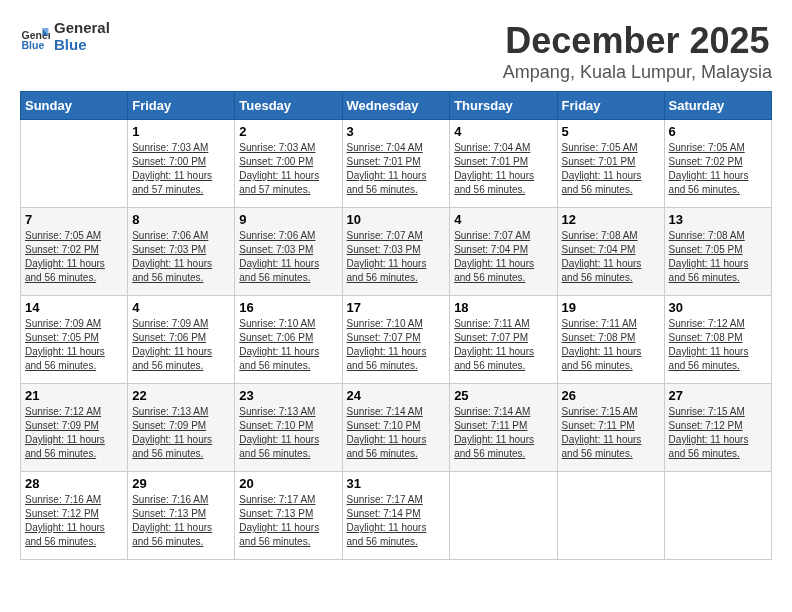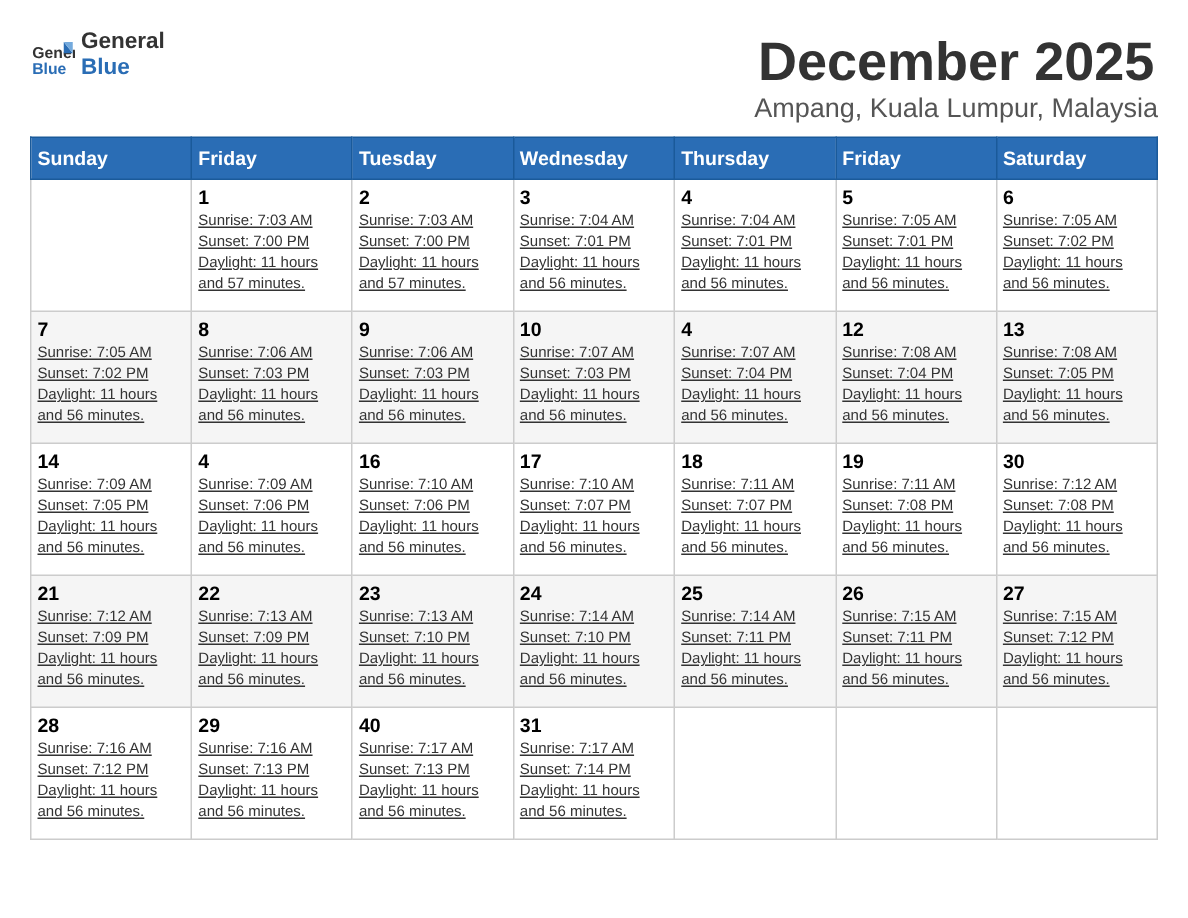--- a/index.html
+++ b/index.html
@@ -236,21 +236,21 @@
       <tr>
         <td>
           <span class="day-num">28</span>
           <div class="day-info">Sunrise: 7:16 AM<br>Sunset: 7:12 PM<br>Daylight: 11 hours and 56 minutes.</div>
         </td>
         <td>
           <span class="day-num">29</span>
           <div class="day-info">Sunrise: 7:16 AM<br>Sunset: 7:13 PM<br>Daylight: 11 hours and 56 minutes.</div>
         </td>
         <td>
-          <span class="day-num">40</span>
+          <span class="day-num">20</span>
           <div class="day-info">Sunrise: 7:17 AM<br>Sunset: 7:13 PM<br>Daylight: 11 hours and 56 minutes.</div>
         </td>
         <td>
           <span class="day-num">31</span>
           <div class="day-info">Sunrise: 7:17 AM<br>Sunset: 7:14 PM<br>Daylight: 11 hours and 56 minutes.</div>
         </td>
         <td class="empty-cell"></td>
         <td class="empty-cell"></td>
         <td class="empty-cell"></td>
       </tr>

